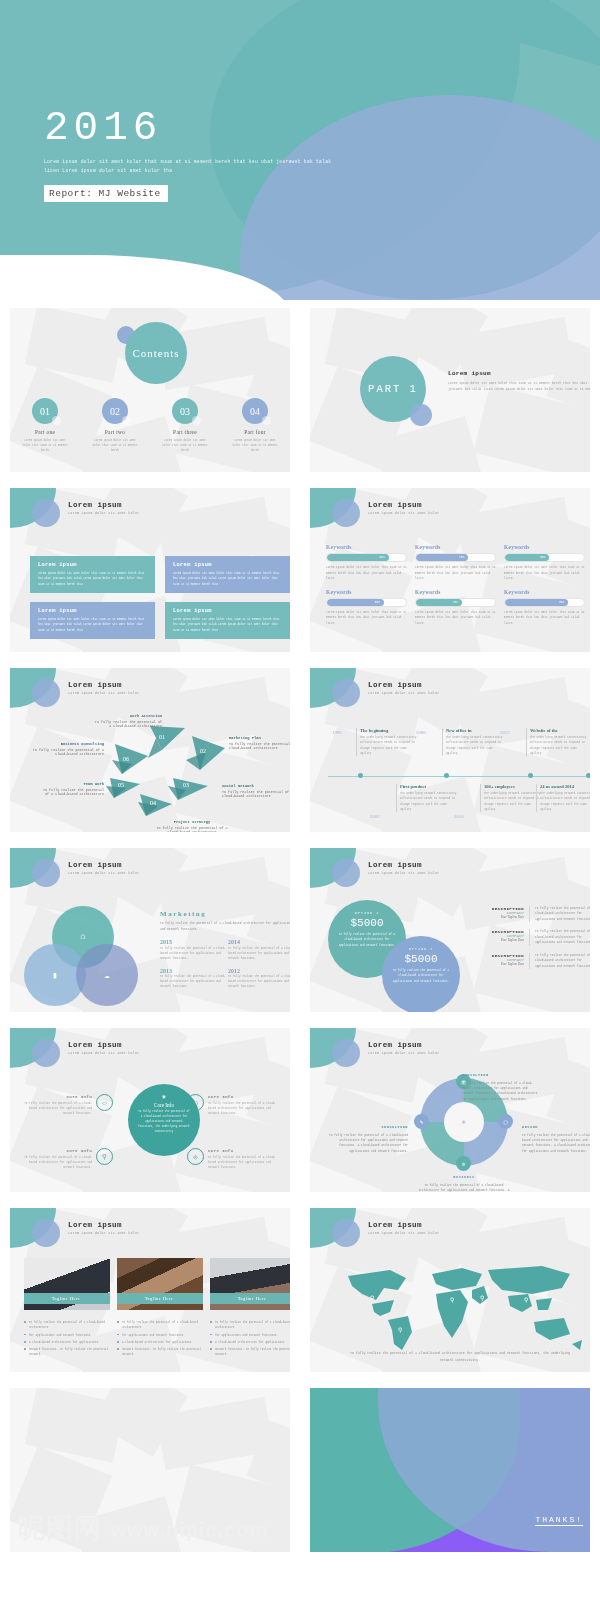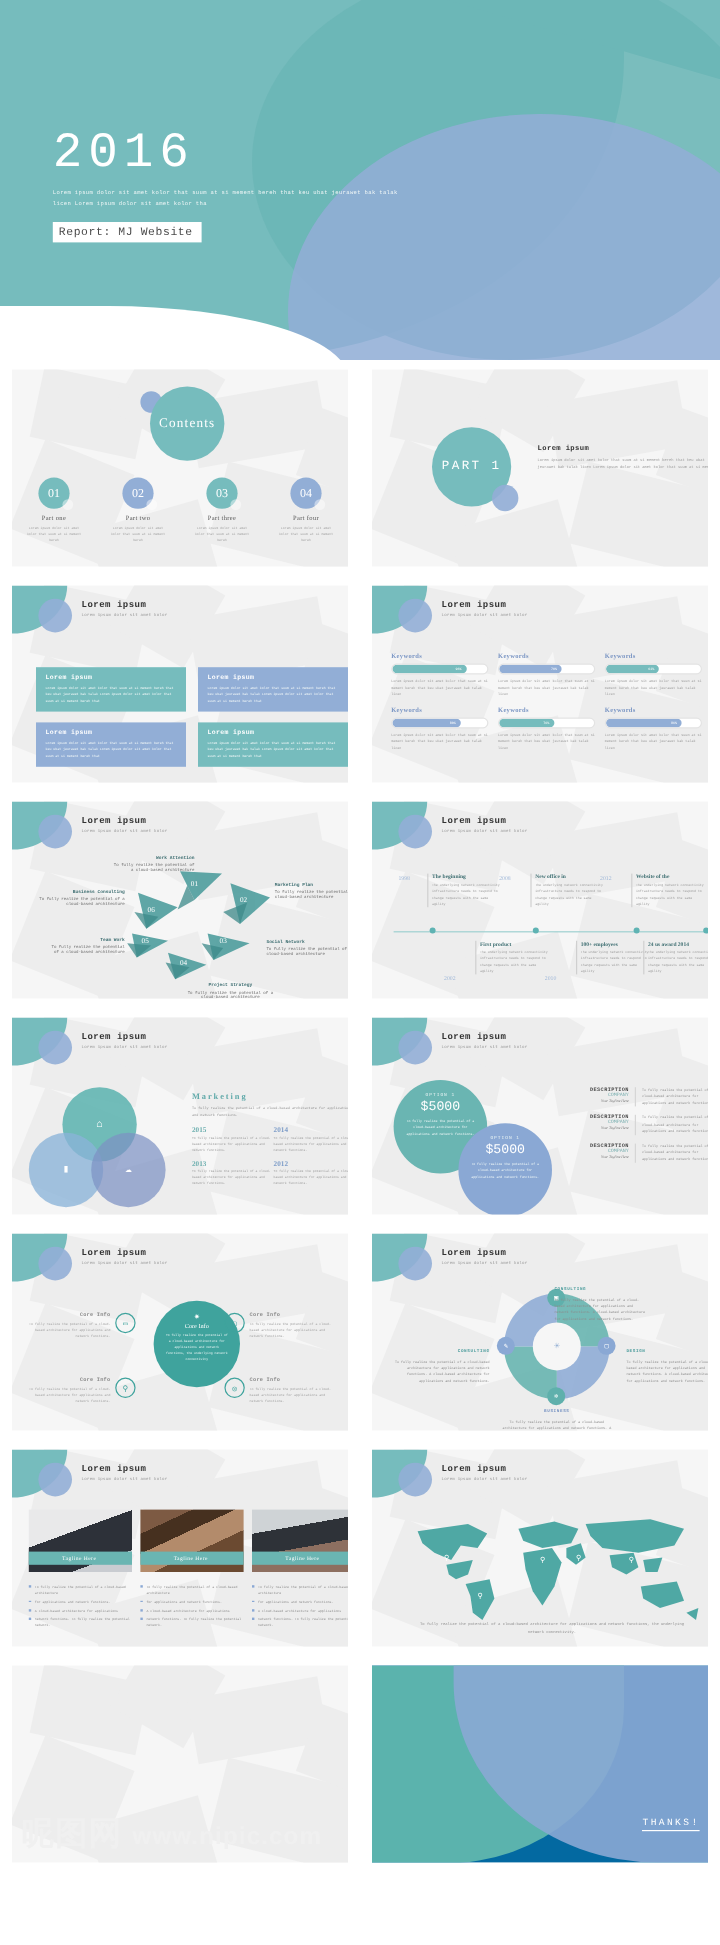--- a/index.html
+++ b/index.html
@@ -172,21 +172,21 @@
   .im2{background:linear-gradient(155deg,#7d5a43 0 22%,#46301f 22% 40%,#b38b6b 40% 62%,#6b4a31 62%);}
   .im3{background:linear-gradient(170deg,#cfd3d6 0 30%,#2e3238 30% 58%,#8d6f60 58%);}
 
   
   .mapwrap{position:absolute;left:22px;top:52px;width:256px;height:96px;}
   .map-foot{position:absolute;left:40px;bottom:9px;width:220px;text-align:center;
     font-size:3.2px;color:#8f8f8f;line-height:2;}
   .pin{position:absolute;color:#fff;font-size:6px;}
 
   
-  .thanks{position:relative;width:100%;height:100%;overflow:hidden;background:#0369a1;}
+  .thanks{position:relative;width:100%;height:100%;overflow:hidden;background:#8b5cf6;}
   .th-teal{position:absolute;left:0;top:0;width:210px;height:165px;background:#5bb3ad;
     border-bottom-right-radius:150px 130px;}
   .th-blue{position:absolute;left:68px;top:0;width:232px;height:164px;background:#8aa8d4;opacity:.9;
     border-bottom-left-radius:170px 150px;}
   .th-lbl{position:absolute;right:7px;bottom:26px;font-size:8px;letter-spacing:2px;color:#fff;
     border-bottom:.8px solid #fff;padding-bottom:1px;}
   
   .wm{position:absolute;left:8px;bottom:6px;font-size:27px;color:#f0f0f0;
     font-family:"Liberation Sans",sans-serif;font-weight:700;letter-spacing:1px;}
   .wm small{font-size:20px;}

